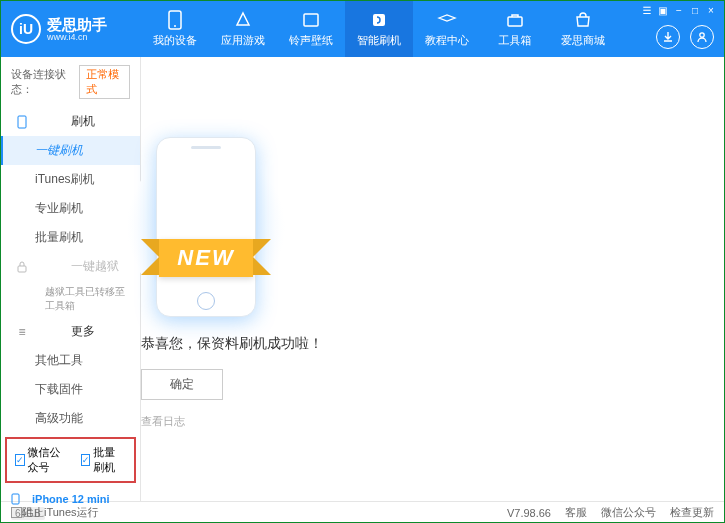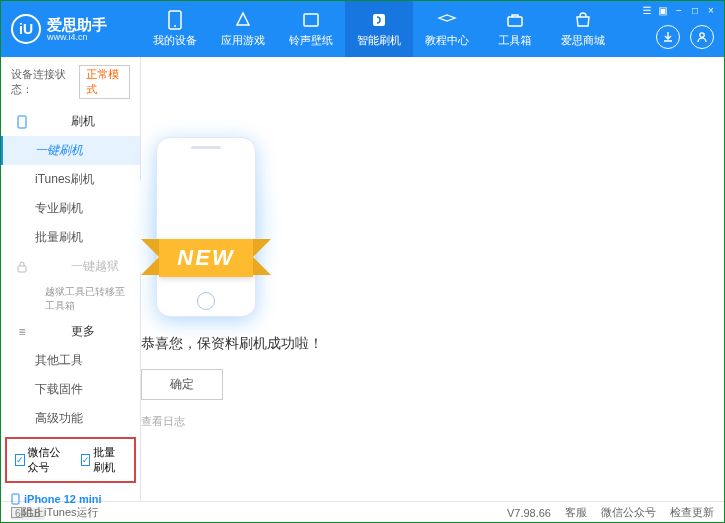--- a/index.html
+++ b/index.html
@@ -25,21 +25,21 @@
 .side-section-icon { width: 14px; height: 14px; margin-right: 6px; display: flex; align-items: center; justify-content: center; color: #1e8cf7; }
 .side-section.muted .side-section-icon { color: #bbb; }
 .side-sub { padding: 6px 10px 6px 34px; color: #555; cursor: pointer; }
 .side-sub.active { background: #e6f2fe; color: #1e8cf7; border-left: 2px solid #1e8cf7; padding-left: 32px; font-style: italic; }
 .side-note { padding: 4px 10px 4px 44px; color: #999; font-size: 10px; line-height: 1.4; }
 .side-spacer { flex: 1; }
 .checks { border: 2px solid #d64545; margin: 4px; padding: 6px 8px; display: flex; gap: 12px; font-size: 11px; }
 .chk { display: flex; align-items: center; gap: 3px; cursor: pointer; }
 .chk-box { width: 12px; height: 12px; border: 1px solid #1e8cf7; display: flex; align-items: center; justify-content: center; color: #1e8cf7; font-size: 9px; }
 .device { padding: 6px 10px; font-size: 11px; }
-.device-name { color: #1e8cf7; font-weight: bold; display: flex; align-items: center; gap: 4px; }
+.device-name { color: #1e8cf7; font-weight: bold; display: flex; align-items: center; gap: 12px; }
 .device-badge { display: inline-block; background: #eee; color: #888; padding: 1px 4px; font-size: 10px; margin-top: 2px; border-radius: 2px; }
 .main { flex: 1; display: flex; flex-direction: column; align-items: flex-start; justify-content: center; position: relative; }
 .phone-img { width: 130px; height: 195px; position: relative; display: flex; align-items: center; justify-content: center; }
 .phone-bg { position: absolute; width: 160px; height: 160px; border-radius: 50%; background: radial-gradient(circle, #dff0ff 0%, #fff 70%); z-index: 0; }
 .phone { position: relative; width: 100px; height: 180px; background: #fff; border-radius: 14px; box-shadow: 0 4px 20px rgba(30,140,250,0.35); z-index: 1; border: 1px solid #e0e8f0; }
 .phone::before { content: ''; position: absolute; top: 8px; left: 50%; transform: translateX(-50%); width: 30px; height: 3px; background: #dbe4ee; border-radius: 2px; }
 .phone::after { content: ''; position: absolute; bottom: 6px; left: 50%; transform: translateX(-50%); width: 16px; height: 16px; border: 1.5px solid #a9c5e8; border-radius: 50%; }
 .ribbon { position: absolute; z-index: 2; bottom: 48px; background: #ffbb2f; color: #fff; font-weight: 900; font-size: 22px; padding: 6px 18px; letter-spacing: 2px; font-style: italic; box-shadow: 0 2px 6px rgba(0,0,0,0.15); }
 .ribbon::before, .ribbon::after { content: ''; position: absolute; top: 0; width: 0; height: 0; border: 18px solid #e8a820; }
 .ribbon::before { left: -18px; border-left-color: transparent; border-right-width: 0; }

